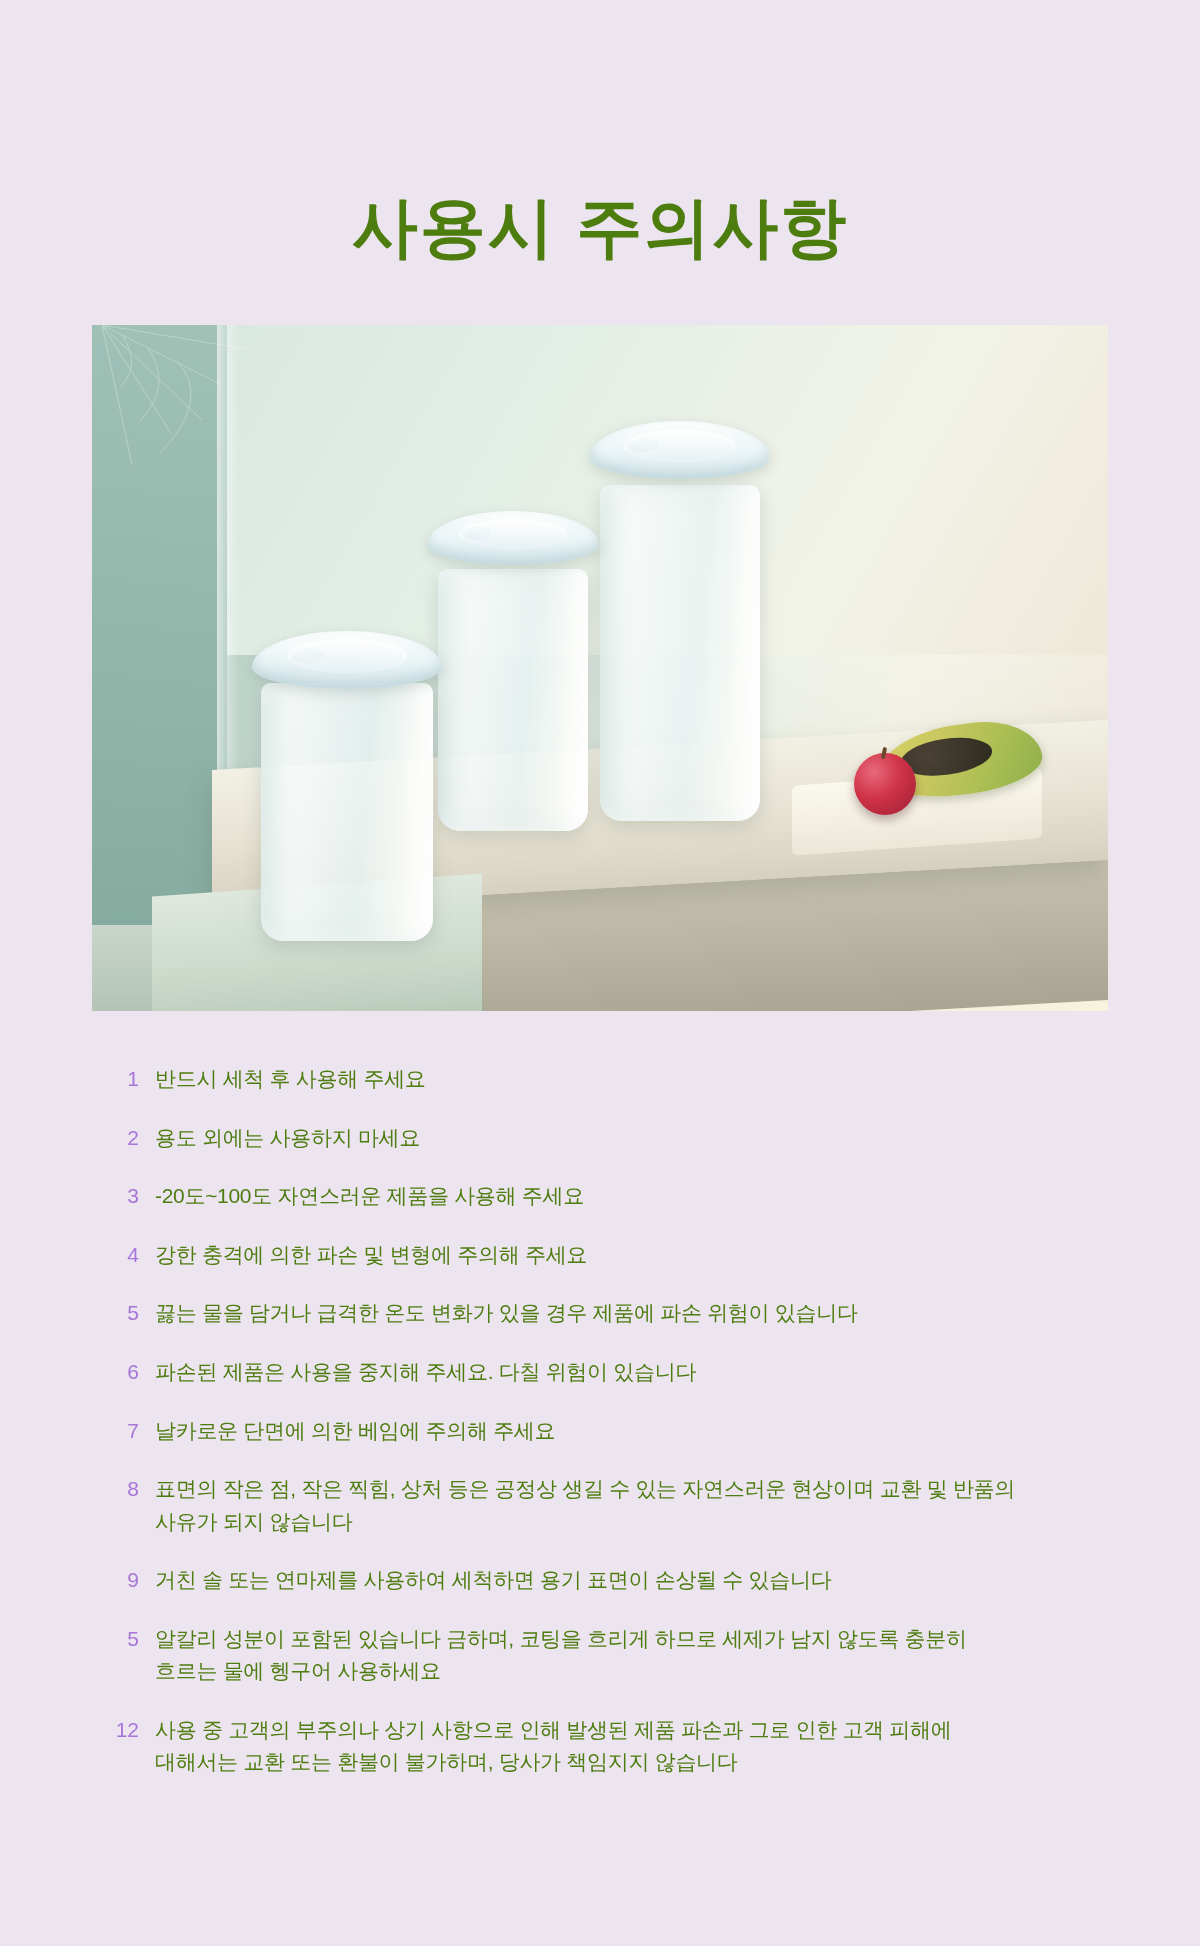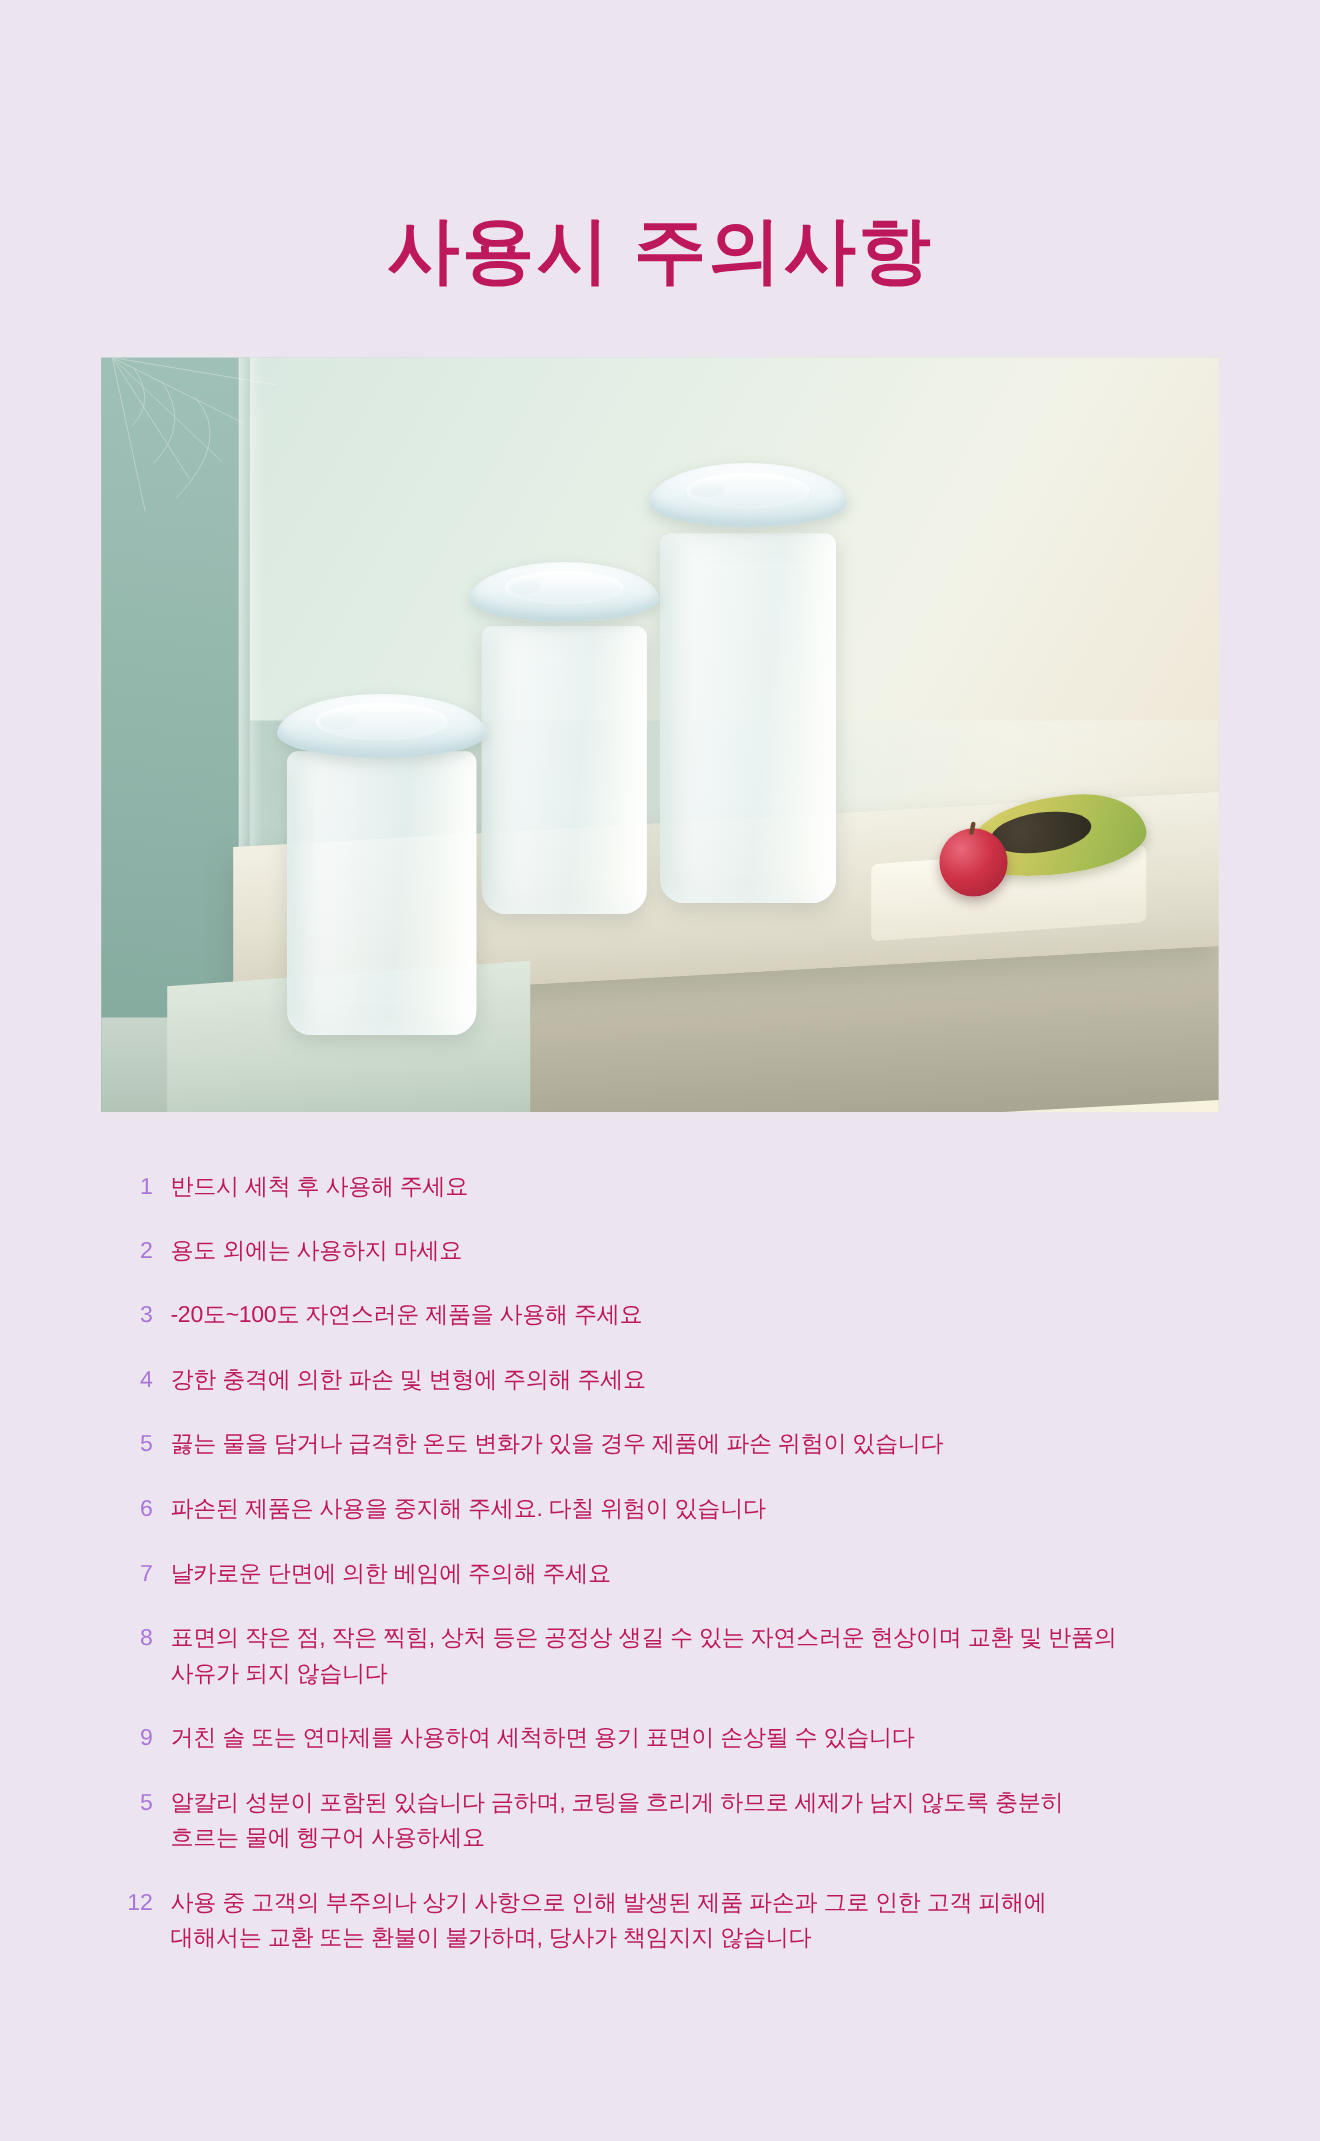--- a/index.html
+++ b/index.html
@@ -19,21 +19,21 @@
     height: 1946px;
     overflow: hidden;
   }
 
   
   .title {
     text-align: center;
     font-size: 66px;
     font-weight: 700;
     letter-spacing: 2px;
-    color: #be185d;
+    color: #4d7c0f;
     padding-top: 150px;
     line-height: 1;
   }
 
   
   .hero {
     position: relative;
     margin: 65px auto 0 auto;
     width: 1016px;
     height: 686px;
@@ -234,21 +234,21 @@
     flex: 0 0 44px;
     text-align: right;
     padding-right: 16px;
     color: #a875d8;
     font-size: 21px;
     line-height: 1.55;
     font-weight: 400;
   }
   .note-text {
     flex: 1 1 auto;
-    color: #be185d;
+    color: #4d7c0f;
     font-size: 21px;
     line-height: 1.55;
     letter-spacing: -0.3px;
     white-space: pre-line;
   }
 </style>
 </head>
 <body>
 
 <div class="page">

